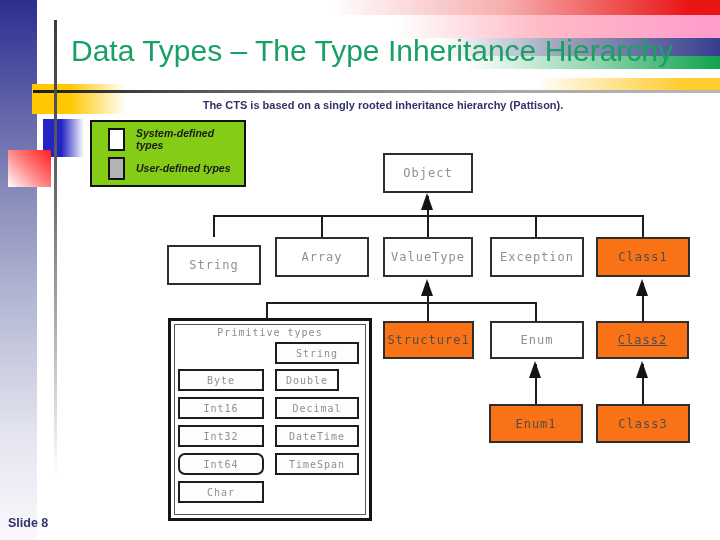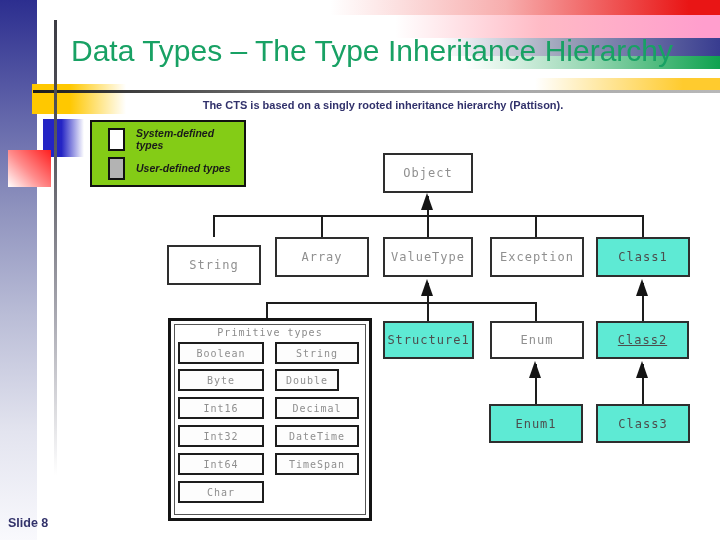--- a/index.html
+++ b/index.html
@@ -46,21 +46,21 @@
   .swatch{width:13px;height:19px;border:2px solid #111;}
   .swatch.system{background:#ffffff;}
   .swatch.user{background:#b3b3b3;}
   .legend-label{font-style:italic;font-weight:600;font-size:10.5px;color:#1a1a1a;}
 
   
   .node{position:absolute;box-sizing:border-box;border:2px solid #2e2e2e;
     display:flex;align-items:center;justify-content:center;
     font-family:"DejaVu Sans Mono",monospace;font-size:12px;letter-spacing:1px;}
   .node.sys{background:#ffffff;color:#909090;}
-  .node.usr{background:#5eead4;color:#4d4d4d;}
+  .node.usr{background:#f97316;color:#4d4d4d;}
 
   .prim-box{position:absolute;left:168px;top:318px;width:204px;height:203px;
     box-sizing:border-box;border:3px solid #141414;background:#fff;}
   .prim-inner{position:absolute;left:3px;top:3px;right:3px;bottom:3px;border:1px solid #555;}
   .prim-title{position:absolute;left:0;top:6px;width:100%;text-align:center;
     font-family:"DejaVu Sans Mono",monospace;font-size:10px;letter-spacing:1px;color:#8c8c8c;}
   .pnode{position:absolute;box-sizing:border-box;border:2px solid #1d1d1d;background:#fdfdfd;
     display:flex;align-items:center;justify-content:center;
     font-family:"DejaVu Sans Mono",monospace;font-size:10px;letter-spacing:1px;color:#8f8f8f;height:22px;}
 
@@ -136,25 +136,24 @@
   <div class="node sys" style="left:490px;top:321px;width:94px;height:38px;">Enum</div>
   <div class="node usr" style="left:596px;top:321px;width:93px;height:38px;text-decoration:underline;">Class2</div>
 
   <div class="node usr" style="left:489px;top:404px;width:94px;height:39px;">Enum1</div>
   <div class="node usr" style="left:596px;top:404px;width:94px;height:39px;">Class3</div>
 
   <div class="prim-box">
     <div class="prim-inner"></div>
     <div class="prim-title">Primitive types</div>
 
-    <div class="pnode" style="left:7px;top:21px;width:86px;">Boolean</div>
     <div class="pnode" style="left:7px;top:48px;width:86px;">Byte</div>
     <div class="pnode" style="left:7px;top:76px;width:86px;">Int16</div>
     <div class="pnode" style="left:7px;top:104px;width:86px;">Int32</div>
-    <div class="pnode" style="left:7px;top:132px;width:86px;">Int64</div>
+    <div class="pnode" style="left:7px;top:132px;width:86px;border-radius:7px;">Int64</div>
     <div class="pnode" style="left:7px;top:160px;width:86px;">Char</div>
 
     <div class="pnode" style="left:104px;top:21px;width:84px;">String</div>
     <div class="pnode" style="left:104px;top:48px;width:64px;">Double</div>
     <div class="pnode" style="left:104px;top:76px;width:84px;">Decimal</div>
     <div class="pnode" style="left:104px;top:104px;width:84px;">DateTime</div>
     <div class="pnode" style="left:104px;top:132px;width:84px;">TimeSpan</div>
   </div>
 
 </div>

